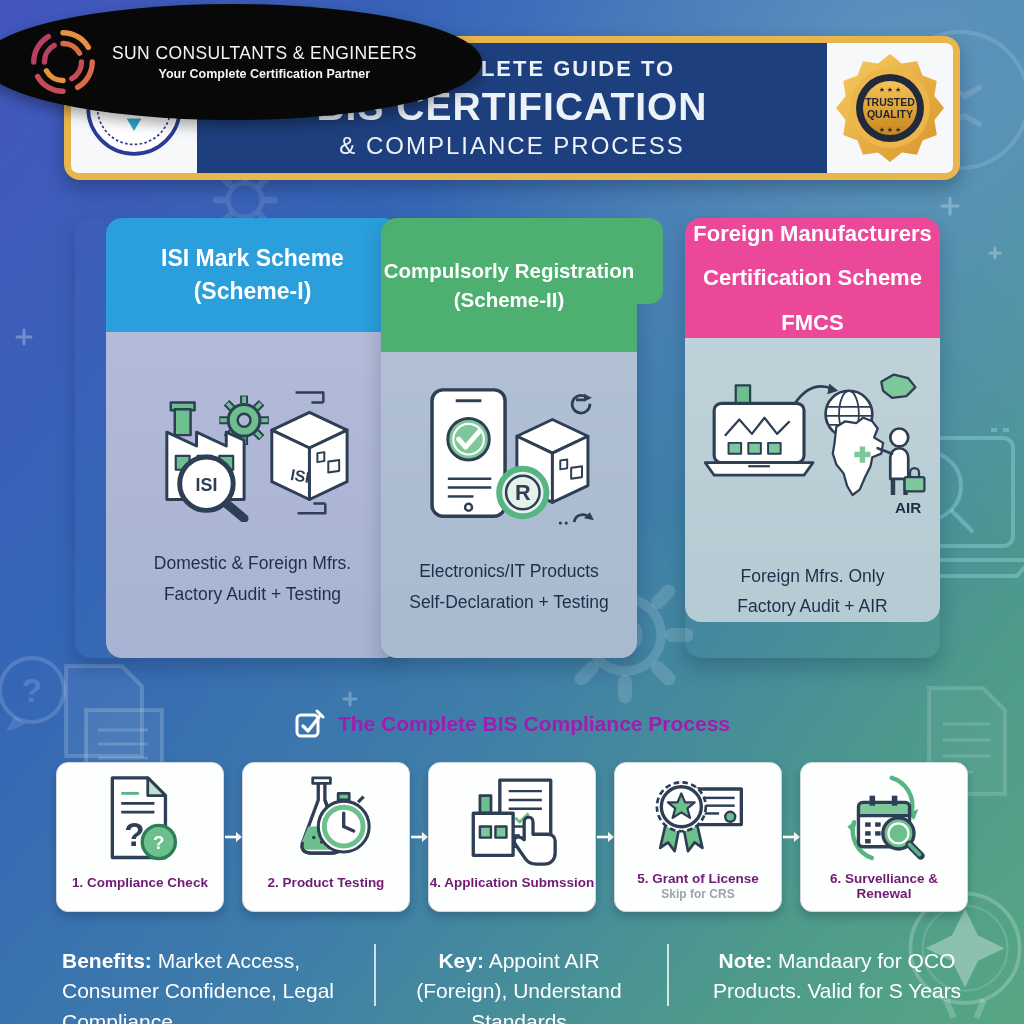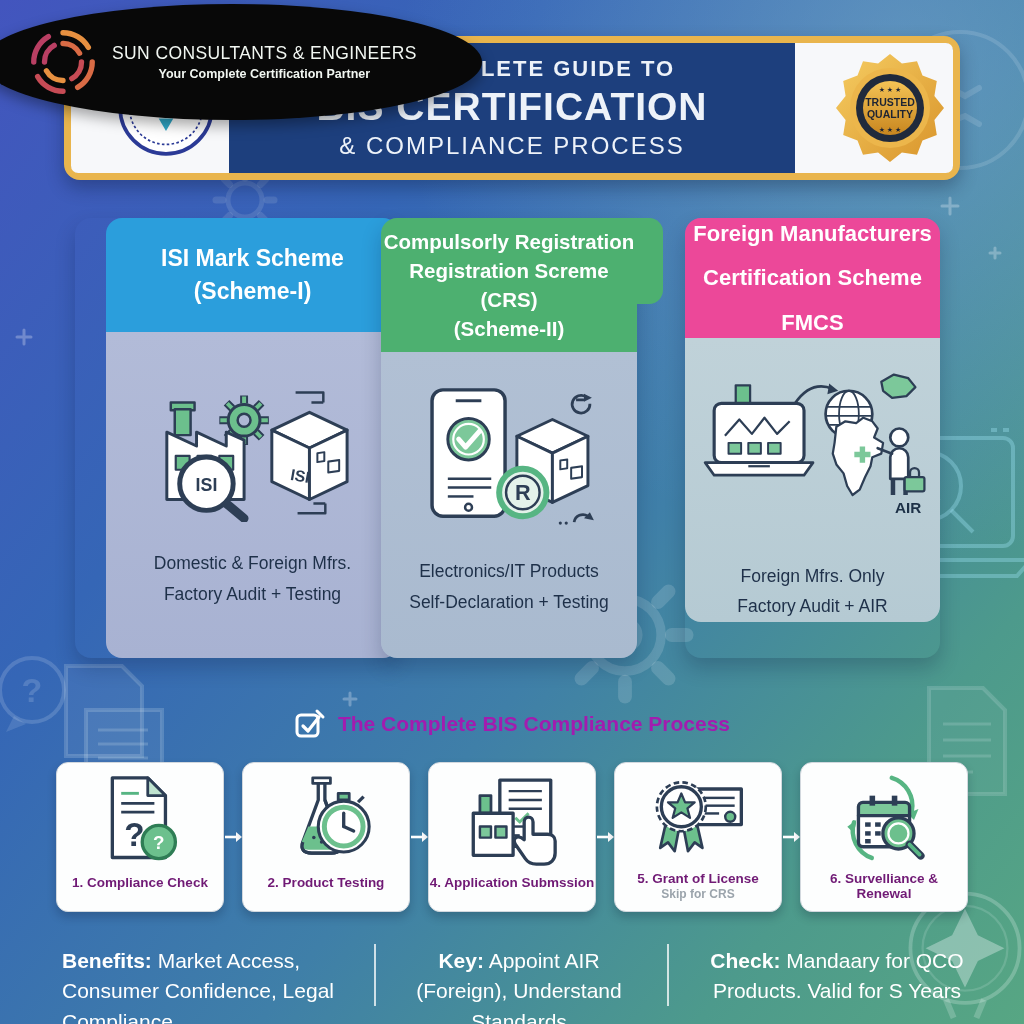--- a/index.html
+++ b/index.html
@@ -8,21 +8,21 @@
     font-family:"Liberation Sans", sans-serif;
     background:
       radial-gradient(circle at 88% 6%, rgba(150,190,220,.38), rgba(150,190,220,0) 38%),
       linear-gradient(128deg,#4355be 0%,#3566b6 30%,#3f7fa8 58%,#4d9a8c 82%,#57a683 100%);
   }
   .wm{position:absolute;pointer-events:none;}
   
   .banner{position:absolute;left:64px;top:36px;width:896px;height:144px;background:#1d3f7d;
     border:7px solid #e9b54d;border-radius:16px;box-sizing:border-box;display:flex;
     box-shadow:0 8px 18px rgba(5,15,40,.30);z-index:10;}
-  .banner-left,.banner-right{width:126px;background:#f7f8fa;display:flex;align-items:center;justify-content:center;padding-left:32px;}
+  .banner-left,.banner-right{width:126px;background:#f7f8fa;display:flex;align-items:center;justify-content:center;}
   .banner-left{border-radius:7px 0 0 7px;}
   .banner-right{border-radius:0 7px 7px 0;}
   .banner-center{flex:1;display:flex;flex-direction:column;align-items:center;justify-content:center;color:#edf2f9;gap:3px;}
   .t1{font-size:22px;font-weight:600;letter-spacing:2px;}
   .t2{font-size:39px;font-weight:800;letter-spacing:1px;}
   .t3{font-size:24px;font-weight:500;letter-spacing:2px;}
   
   .logo-oval{position:absolute;left:-18px;top:4px;width:500px;height:116px;background:#080808;
     border-radius:50%;z-index:30;display:flex;align-items:center;padding-left:42px;box-sizing:border-box;
     box-shadow:0 6px 14px rgba(0,0,0,.35);}
@@ -257,21 +257,20 @@
       <div>Domestic &amp; Foreign Mfrs.</div>
       <div>Factory Audit + Testing</div>
     </div>
   </div>
 </div>
 
 <div class="card c2">
   <div class="card-header">
     <div class="tab"></div>
     <span>Compulsorly Registration</span>
-    <span>Registration Screme (CRS)</span>
     <span>(Scheme-II)</span>
   </div>
   <div class="card-body">
     <svg class="card-icon" width="200" height="148" viewBox="0 0 200 150" style="margin-top:30px;">
       <g stroke="#2d3e55" stroke-linejoin="round">
         <rect x="22" y="8" width="74" height="128" rx="11" fill="#ffffff" stroke-width="3.5"></rect>
         <line x1="46" y1="19" x2="72" y2="19" stroke-width="3"></line>
         <circle cx="59" cy="58" r="21" fill="#7cc89a" stroke-width="3"></circle>
         <circle cx="59" cy="58" r="15.5" fill="none" stroke="#ffffff" stroke-width="2.2"></circle>
         <path d="M49 58 l7 8 l14 -16" fill="none" stroke="#ffffff" stroke-width="5" stroke-linecap="round"></path>
@@ -488,14 +487,14 @@
 
 <div class="fcol f1">
   <b>Benefits:</b><span> Market Access, Consumer Confidence, Legal Compliance</span>
 </div>
 <div class="fdiv fd1"></div>
 <div class="fcol f2">
   <b>Key:</b><span> Appoint AIR (Foreign), Understand Standards</span>
 </div>
 <div class="fdiv fd2"></div>
 <div class="fcol f3">
-  <b>Check:</b><span> Mandaary for QCO Products. Valid for S Years</span>
+  <b>Note:</b><span> Mandaary for QCO Products. Valid for S Years</span>
 </div>
 
 </body></html>

